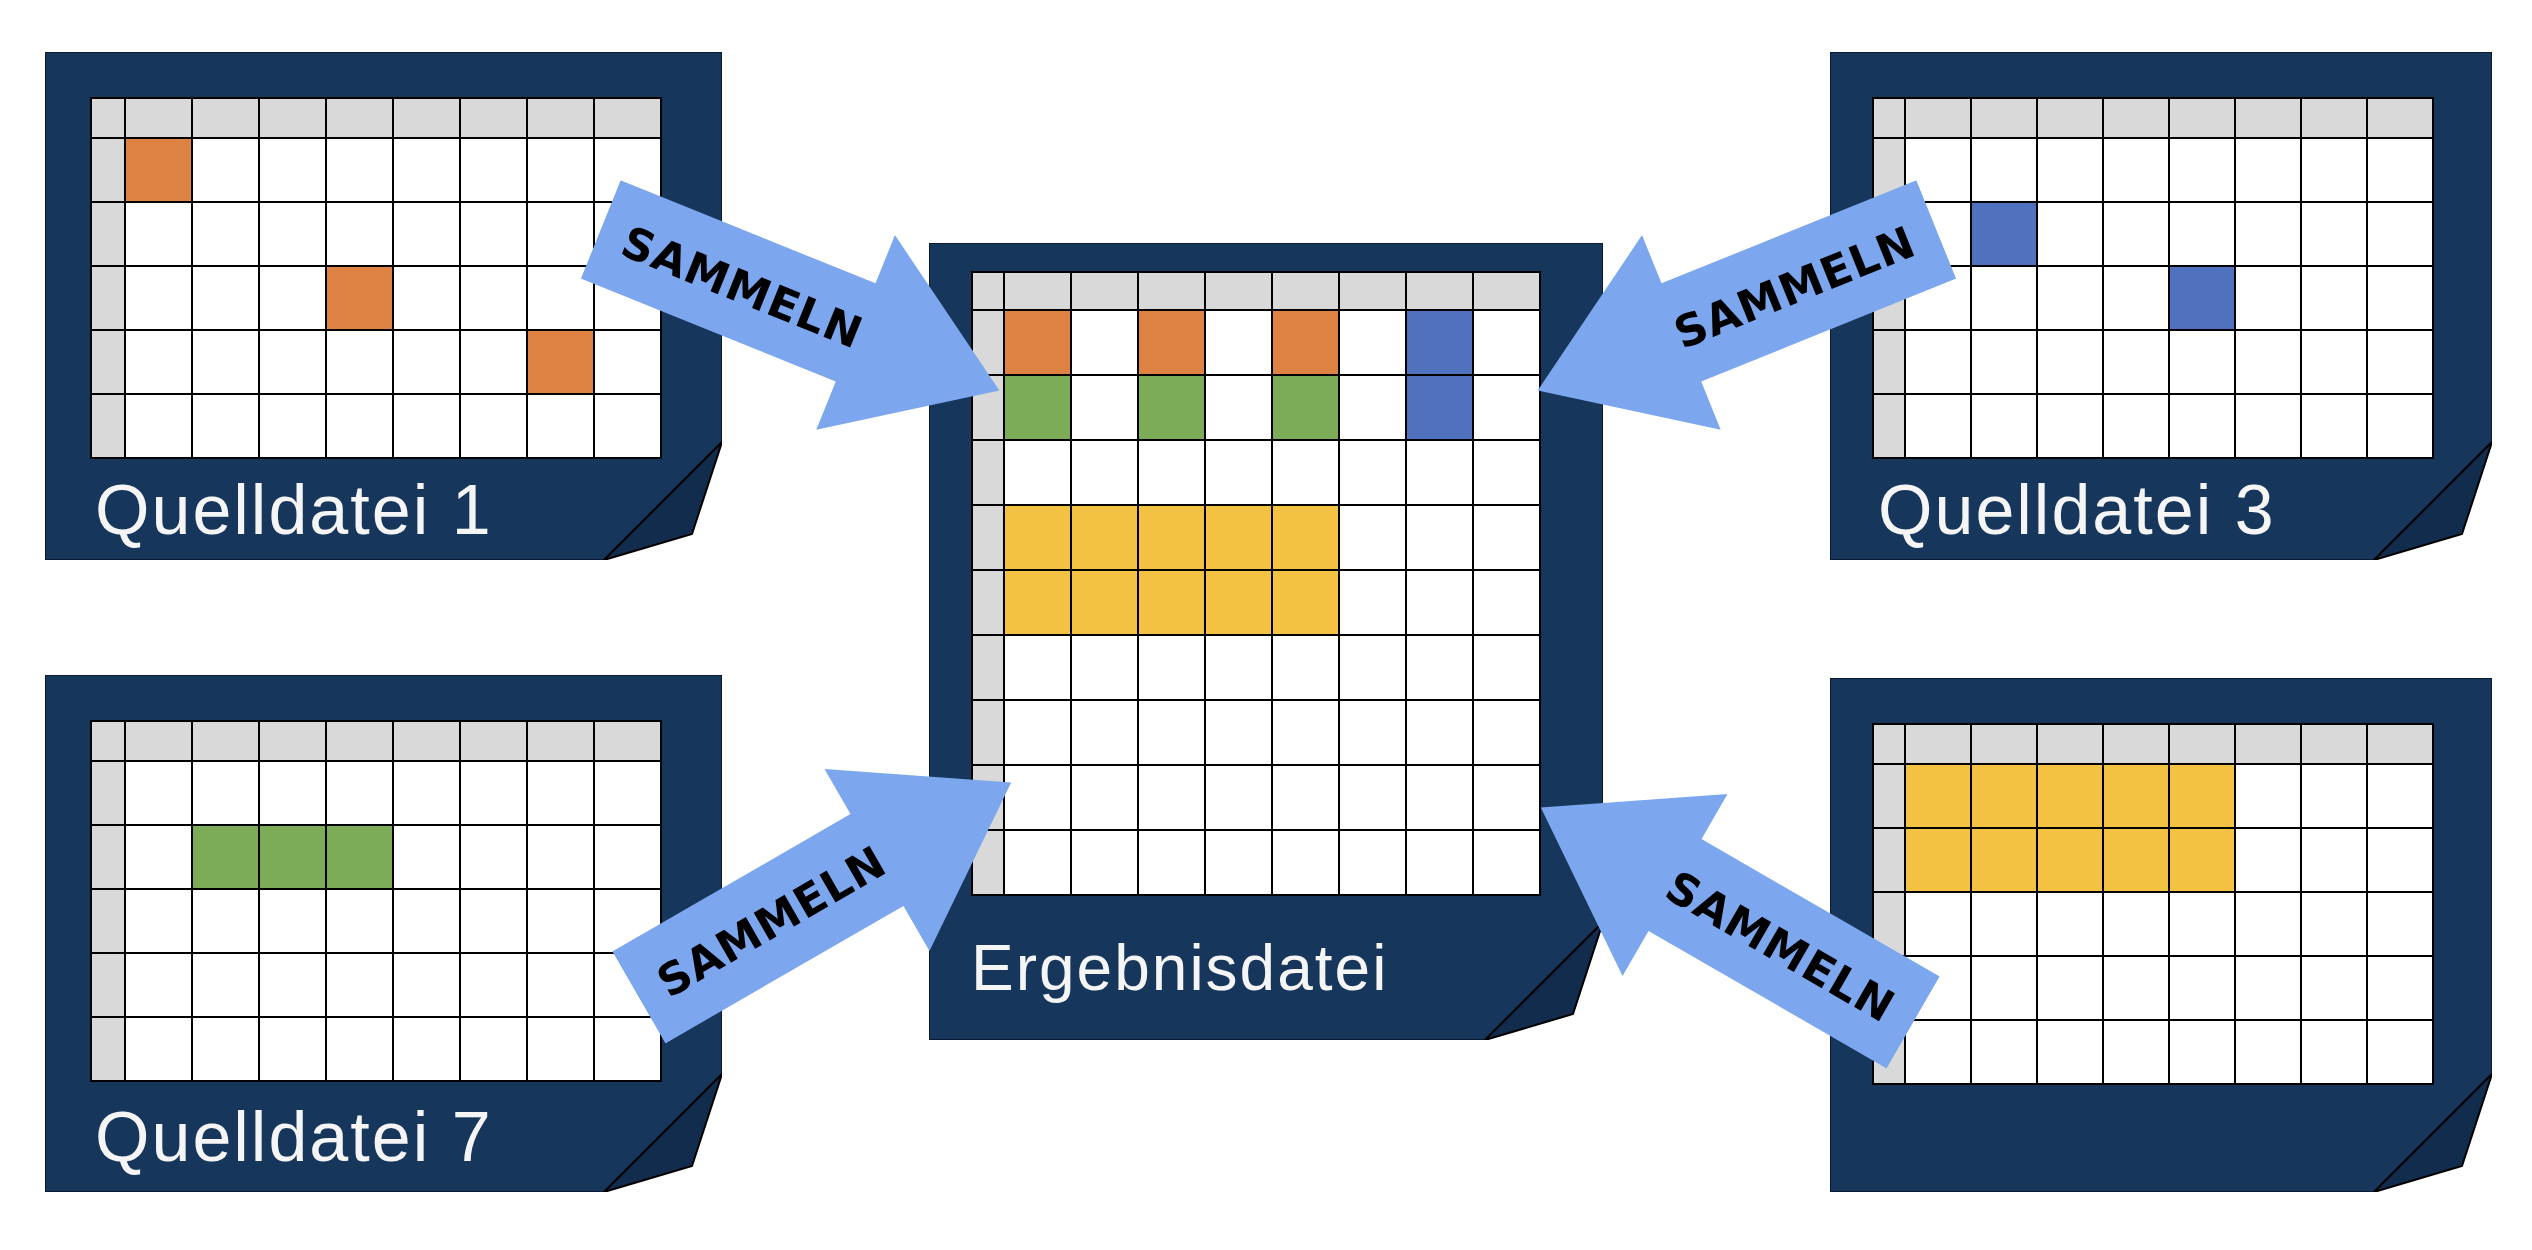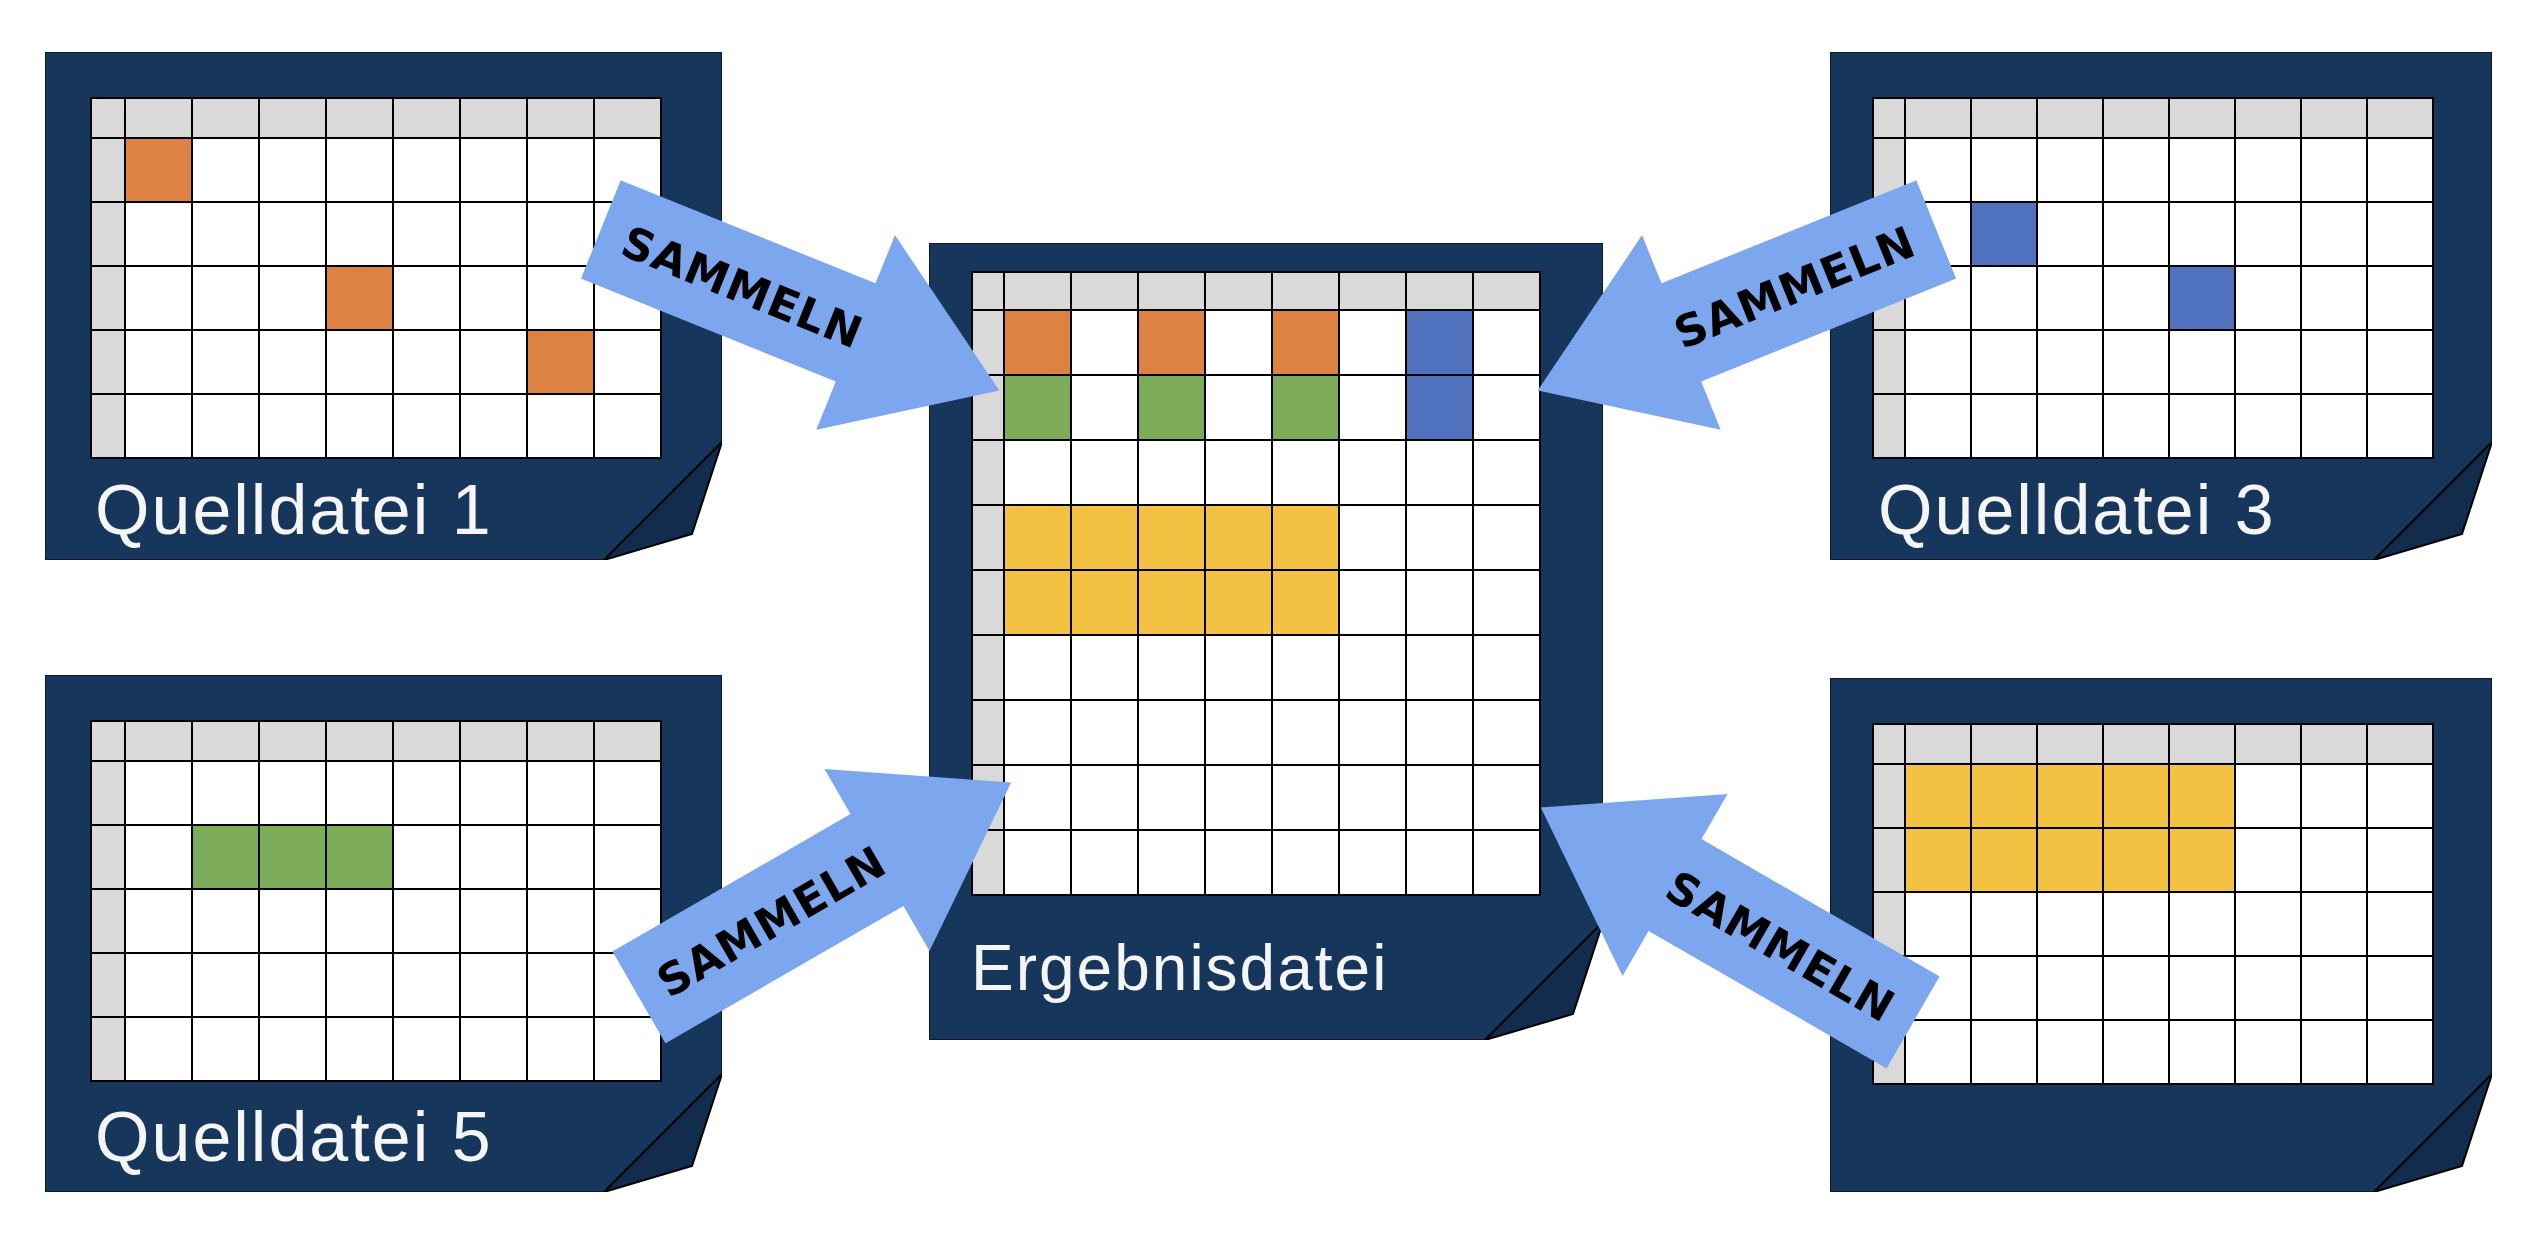--- a/index.html
+++ b/index.html
@@ -142,21 +142,21 @@
         <div class="cell hd"></div>
         <div class="cell"></div>
         <div class="cell"></div>
         <div class="cell"></div>
         <div class="cell"></div>
         <div class="cell"></div>
         <div class="cell"></div>
         <div class="cell"></div>
         <div class="cell"></div>
       </div>
-      <div class="title-band" style="top: 407px; height: 110px; font-size: 70px; padding-left: 50px; color: rgb(245, 245, 245);">Quelldatei 5</div>
+      <div class="title-band" style="top: 407px; height: 110px; font-size: 70px; padding-left: 50px; color: rgb(245, 245, 245);">Quelldatei 7</div>
     </div>
     <div class="card" style="left: 1830px; top: 52px; width: 662px; height: 640px;">
       <svg viewBox="0 0 662 508" width="662" height="508">
         <polygon points="0,0 662,0 662,390 544,508 0,508" fill="#17365C" stroke="#0A1A30" stroke-width="2"></polygon>
         <polygon points="662,390 544,508 632,482" fill="#122C4E" stroke="#000000" stroke-width="2"></polygon>
       </svg>
       <div class="grid" style="left: 42px; top: 45px; grid-template-columns: 30px repeat(8, 64px); grid-template-rows: 38px repeat(5, 62px);">
         <div class="cell hd"></div>
         <div class="cell hd"></div>
         <div class="cell hd"></div>

